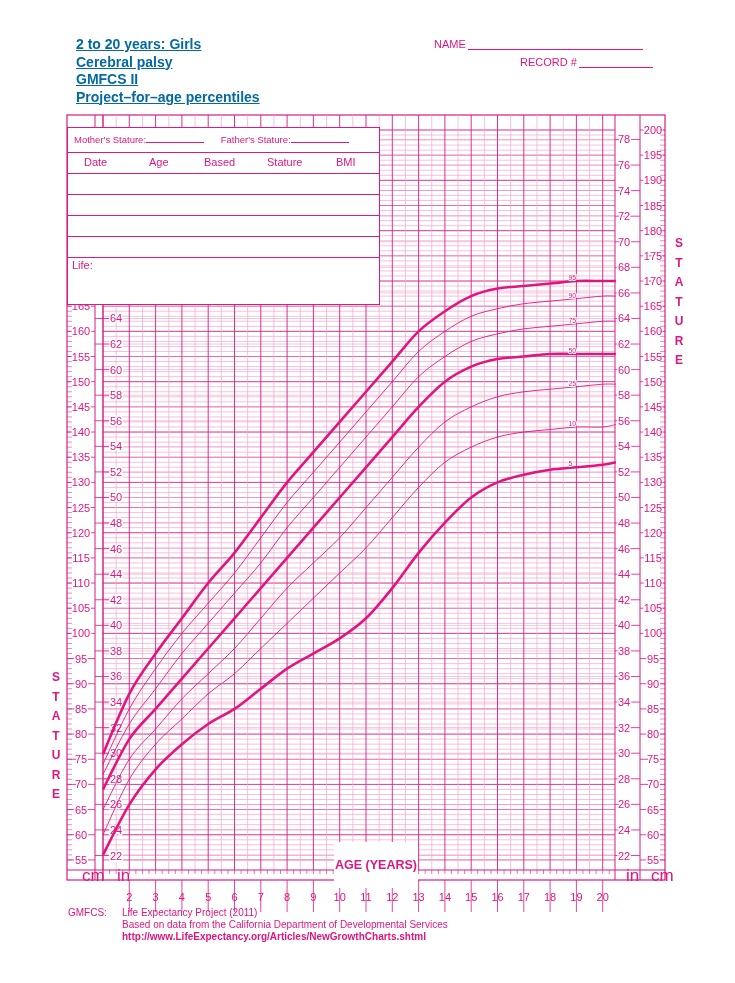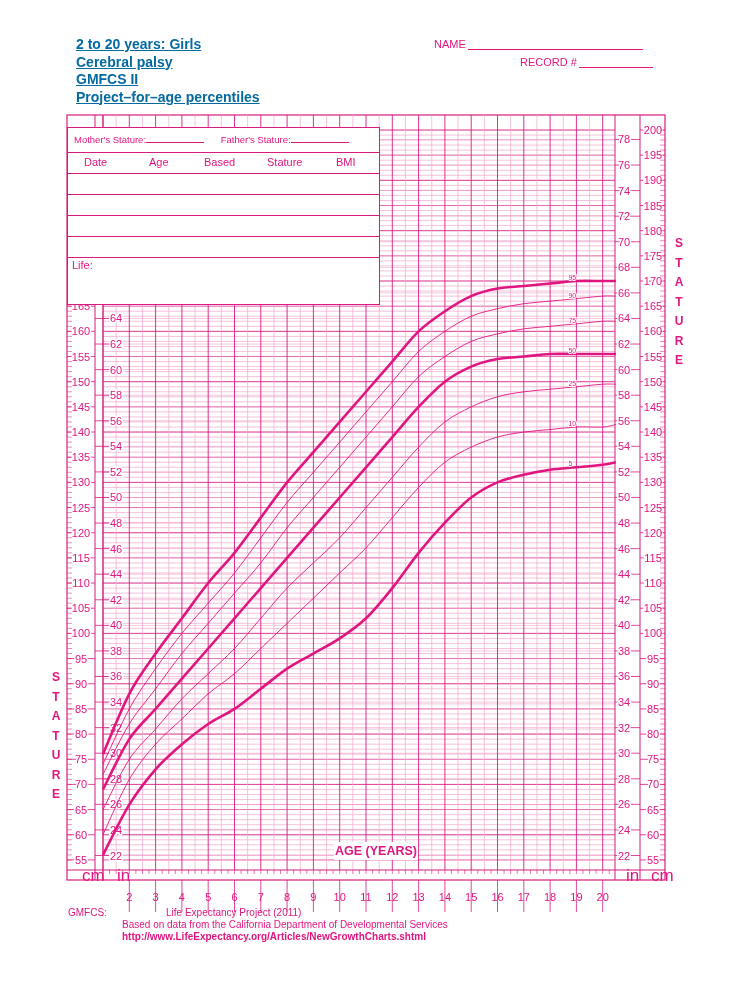--- a/index.html
+++ b/index.html
@@ -12,24 +12,24 @@
   .recordfield .line{display:inline-block;width:74px;border-bottom:1px solid #e0157f;height:10px;vertical-align:bottom;margin-left:2px;}
   svg.chart{position:absolute;left:0;top:0;}
   .entry{position:absolute;left:67px;top:115px;width:313px;height:178px;background:#fff;border:1px solid #d81b7f;box-sizing:border-box;margin-top:12px;}
   .entry .parents{position:absolute;left:6px;top:6px;font-size:9.5px;white-space:nowrap;}
   .entry .parents .u{display:inline-block;width:58px;border-bottom:1px solid #d81b7f;height:8px;margin:0 14px 0 0;}
   .entry .hdr{position:absolute;top:24px;left:0;right:0;height:20px;border-top:1px solid #d81b7f;}
   .entry .hdr span{position:absolute;top:3px;font-size:11px;}
   .entry .row{position:absolute;left:0;right:0;height:0;border-top:1px solid #d81b7f;}
   .entry .notes{position:absolute;left:4px;top:131px;font-size:11px;}
   .stature-v{position:absolute;font-weight:bold;font-size:12px;line-height:19.5px;width:12px;text-align:center;color:#e0157f;}
-  .agelabel{position:absolute;left:334px;top:842px;font-weight:bold;font-size:12.5px;background:#fff;padding:2px 1px;line-height:14px;}
+  .agelabel{position:absolute;left:334px;top:842px;font-weight:bold;font-size:12.5px;background:#fff;padding:16px 1px;line-height:14px;}
   .source{position:absolute;left:68px;top:907px;font-size:10px;line-height:12px;white-space:nowrap;}
   .source .lbl{position:absolute;left:0;top:0;}
-  .source .l1{position:absolute;left:54px;top:0;margin-left:44px;}
+  .source .l1{position:absolute;left:54px;top:0;}
   .source .l2{position:absolute;left:54px;top:12px;}
   .source .l3{position:absolute;left:54px;top:24px;font-weight:bold;}
   .unit{position:absolute;font-weight:normal;font-size:17px;margin-left:8px;}
 </style>
 </head>
 <body>
 
 <div class="title">
   <div>2 to 20 years: Girls</div>
   <div>Cerebral palsy</div>

